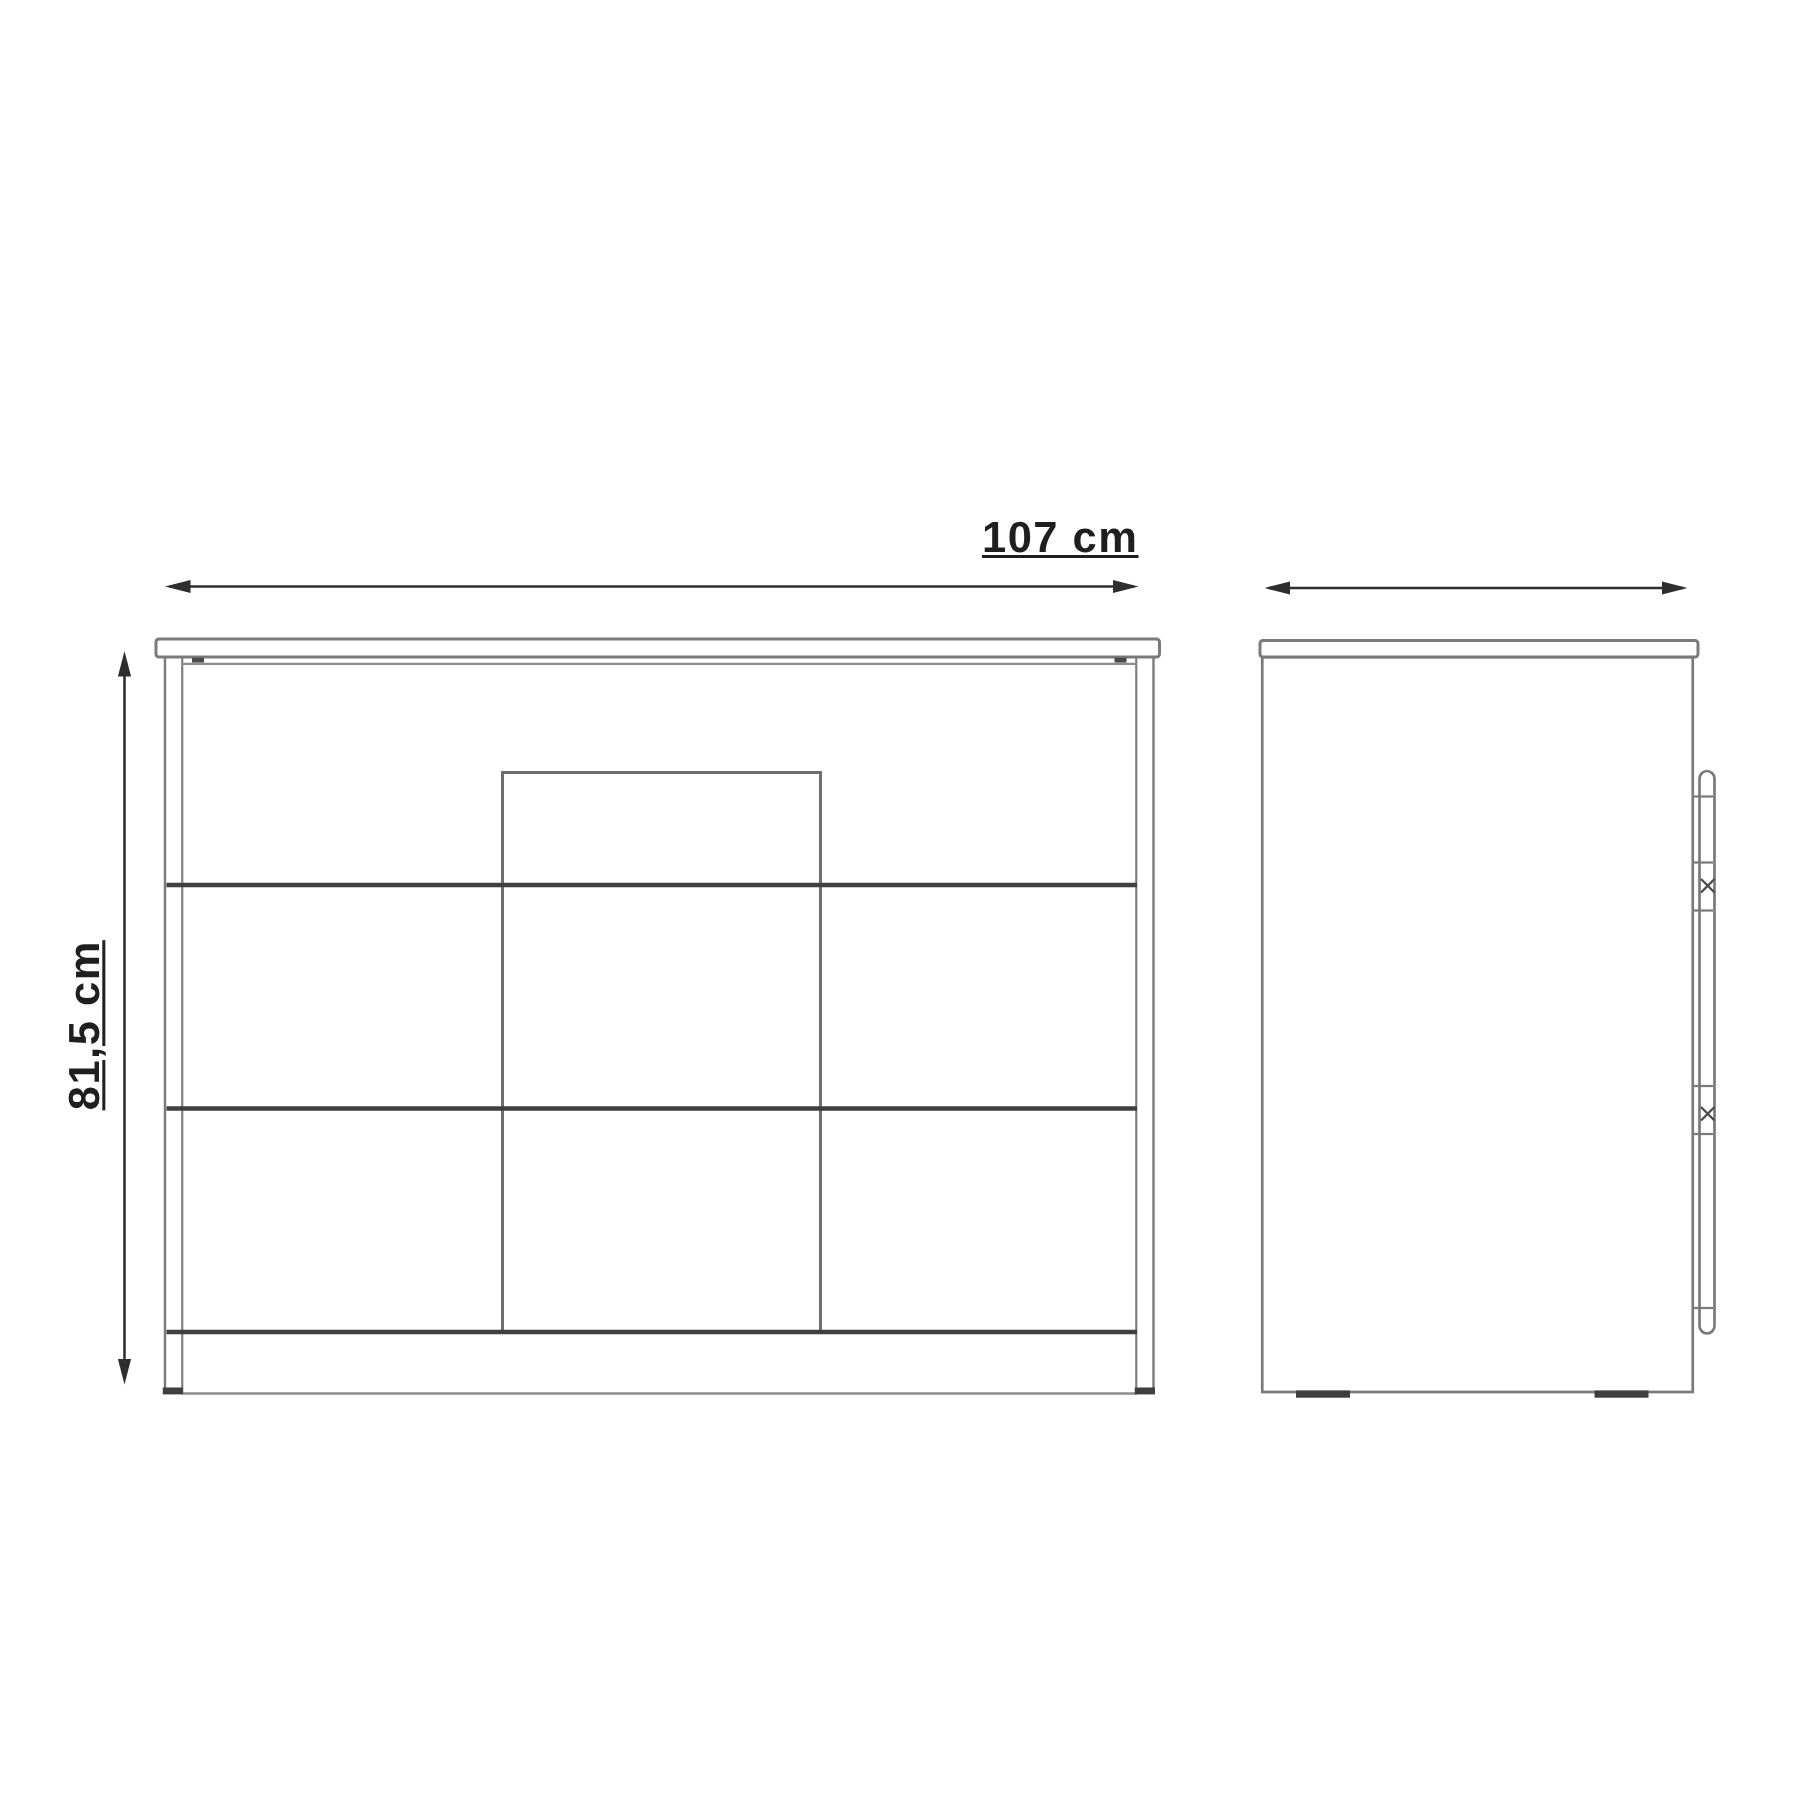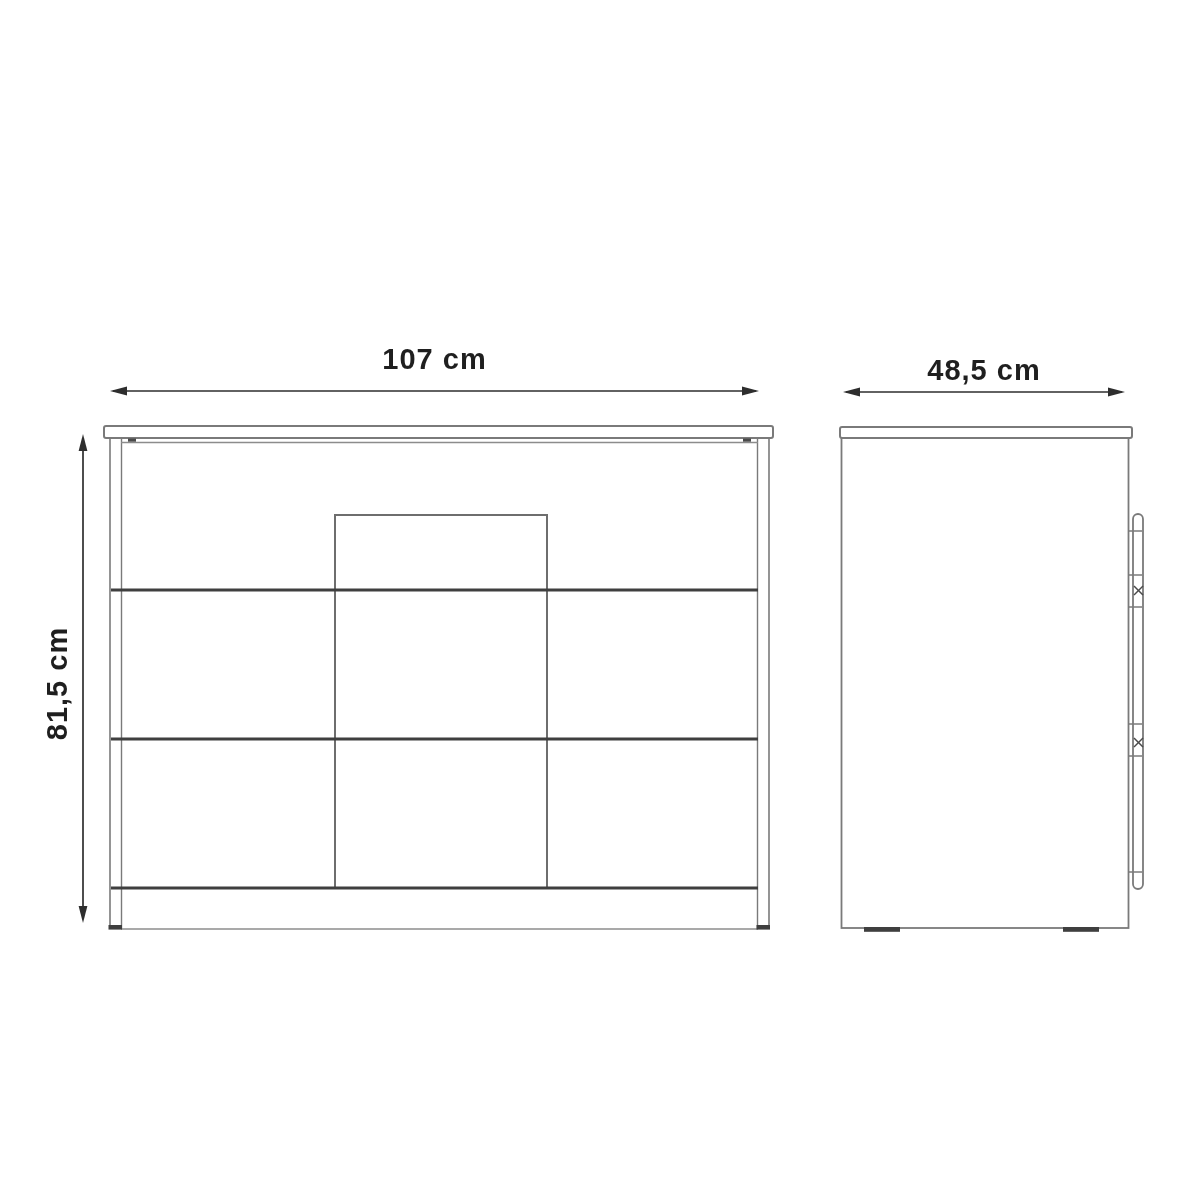--- a/index.html
+++ b/index.html
@@ -21,23 +21,24 @@
     top: 0;
     width: 1200px;
     height: 1200px;
   }
   .dim-label {
     position: absolute;
     color: #1f1f1f;
     font-size: 29px;
     font-weight: bold;
     letter-spacing: 1px;
-    text-align: center;
+    text-align: right;
     white-space: nowrap;
     user-select: none;
+    text-decoration: underline;
   }
   .dim-label-width {
     left: 110px;
     top: 343px;
     width: 649px;
   }
   .dim-label-depth {
     left: 843px;
     top: 354px;
     width: 282px;
@@ -133,19 +134,18 @@
 
     <g stroke="#2e2e2e" fill="#2e2e2e">
       <line x1="83" y1="438" x2="83" y2="919" stroke-width="1.7"></line>
       <polygon points="83,434 78.6,451 87.4,451" stroke="none"></polygon>
       <polygon points="83,923 78.6,906 87.4,906" stroke="none"></polygon>
     </g>
   </svg>
 
   <div class="dim-label dim-label-width">107 cm</div>
 
-  <div class="dim-label dim-label-depth">48,5 cm</div>
 
   <div class="dim-label dim-label-height">
     <span class="rot">81,5 cm</span>
   </div>
 
 </div>
 
 </body></html>

